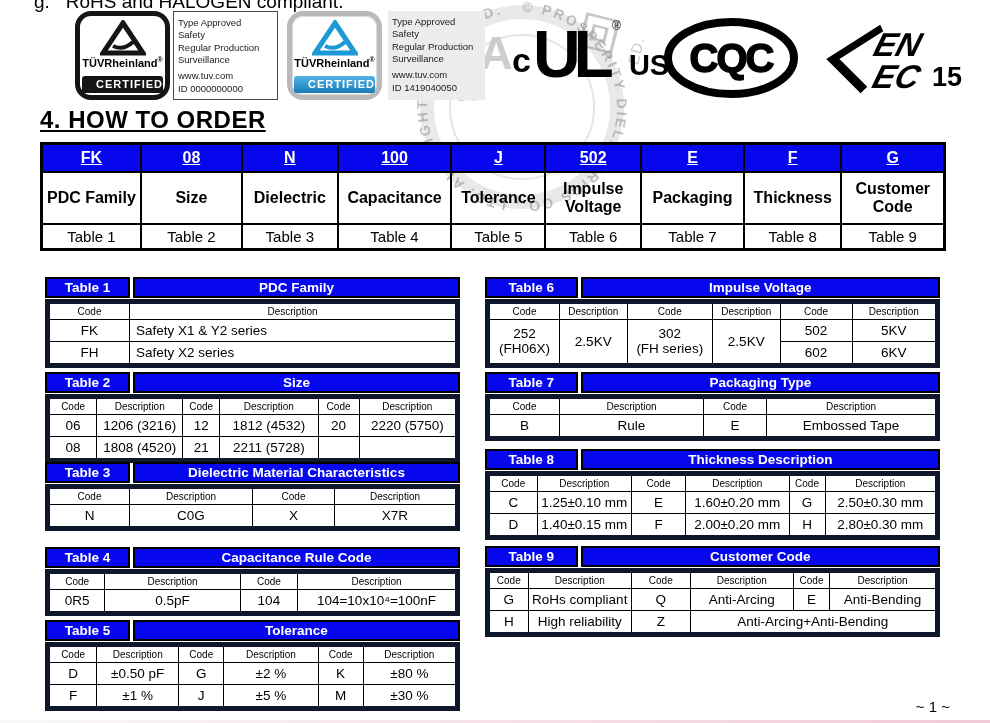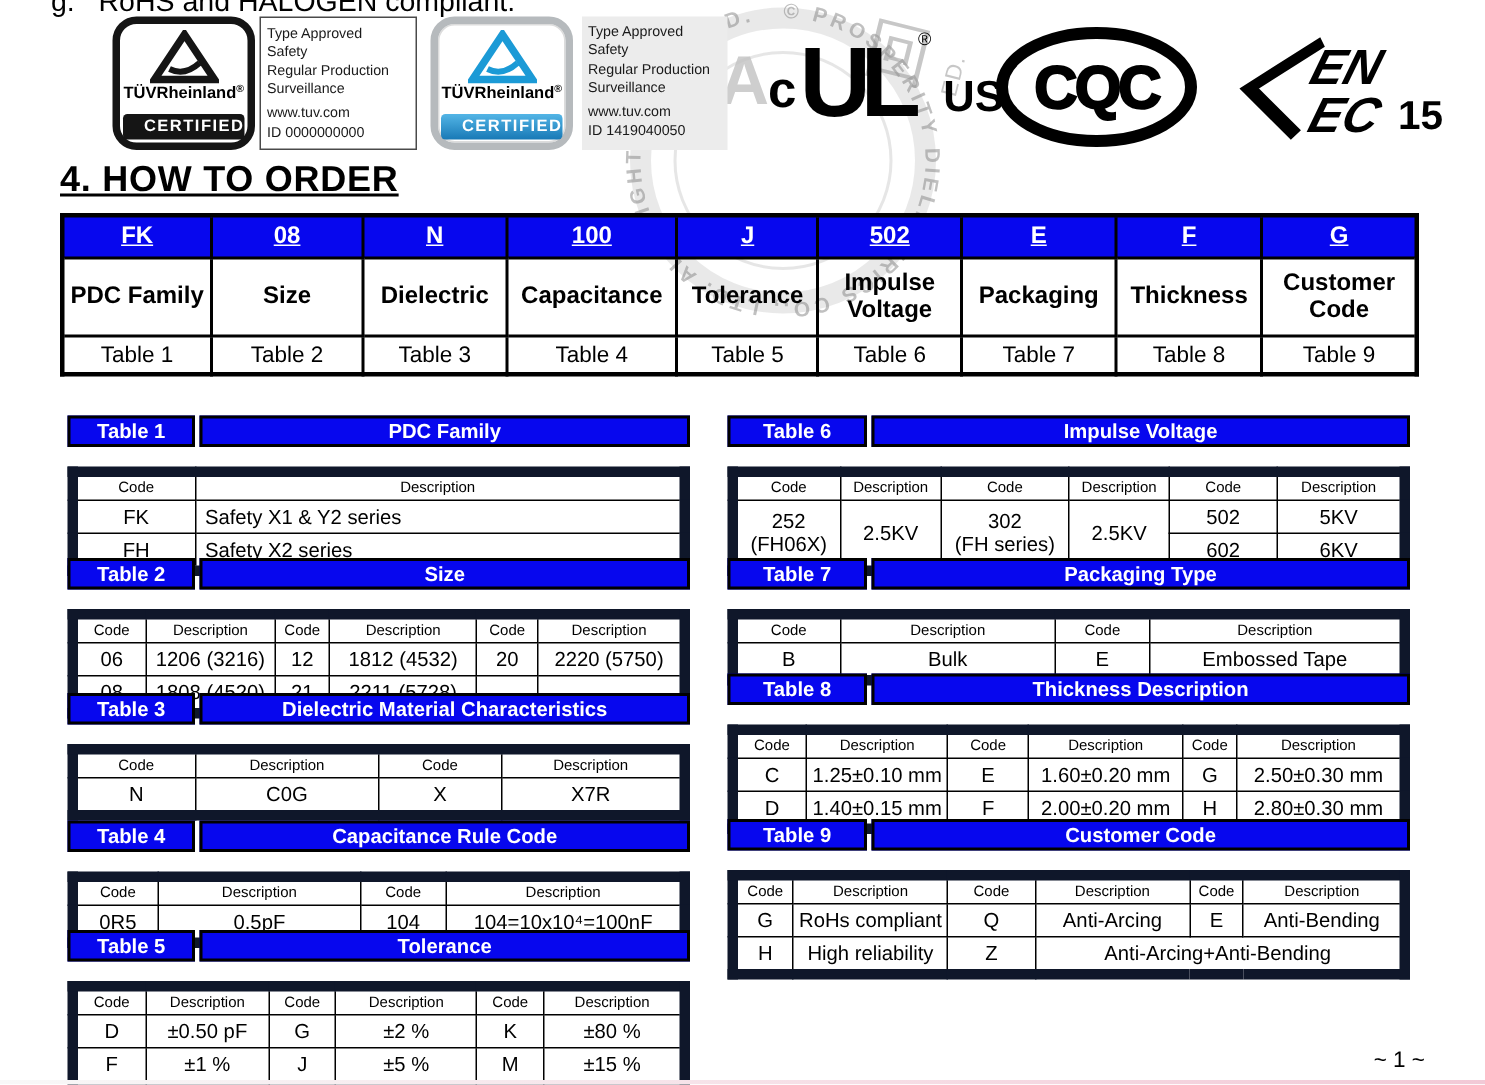--- a/index.html
+++ b/index.html
@@ -56,21 +56,21 @@
   .order .field{font-weight:bold;font-size:16px;height:50px;line-height:1.15;}
   .order .ref{font-size:15px;height:23px;}
 
   
   .stbl{position:absolute;}
   .cap{display:flex;gap:3px;}
   .cap>div{background:#0707ee;color:#fff;font-weight:bold;font-size:13.5px;text-align:center;
            border:2px solid #000;padding:1px 0;}
   .cap-label{flex:0 0 19.5%;}
   .cap-title{flex:1;}
-  .gtable{width:100%;border-collapse:collapse;border:7px solid #0f172a;margin-top:13px;table-layout:fixed;}
+  .gtable{width:100%;border-collapse:collapse;border:5px solid #0f172a;margin-top:1px;table-layout:fixed;}
   .gtable td{border:1.5px solid #000;font-size:13.5px;text-align:center;padding:1px 2px;height:19px;
              vertical-align:middle;overflow:hidden;}
   .gtable tr.sub td{font-size:10px;height:13px;}
   .gtable td.la{text-align:left;padding-left:6px;}
   .gtable td.pre{white-space:pre-line;line-height:1.1;}
 
   
   .spec{position:absolute;left:40px;top:698px;font-size:15px;}
   .pageno{position:absolute;right:40px;top:698px;font-size:15px;}
   .bottomline{position:absolute;left:0;right:0;bottom:0;height:3px;
@@ -330,21 +330,21 @@
         </colgroup>
       <tbody>
           <tr class="sub">
         <td>Code</td>
         <td>Description</td>
         <td>Code</td>
         <td>Description</td>
           </tr>
       <tr>
         <td>B</td>
-        <td>Bulk</td>
+        <td>Rule</td>
         <td>E</td>
         <td>Embossed Tape</td>
           </tr>
     </tbody>
       </table>
   </div>
 
   <div class="stbl" style="left:45px;top:462px;width:415px">
     <div class="cap">
       <div class="cap-label">Table 3</div>
@@ -517,21 +517,21 @@
         <td>±2 %</td>
         <td>K</td>
         <td>±80 %</td>
           </tr>
       <tr style="height:17px">
         <td>F</td>
         <td>±1 %</td>
         <td>J</td>
         <td>±5 %</td>
         <td>M</td>
-        <td>±15 %</td>
+        <td>±30 %</td>
           </tr>
     </tbody>
       </table>
   </div>
 
   <div class="pageno">~ 1 ~</div>
   <div class="bottomline"></div>
 
 </div>
 

